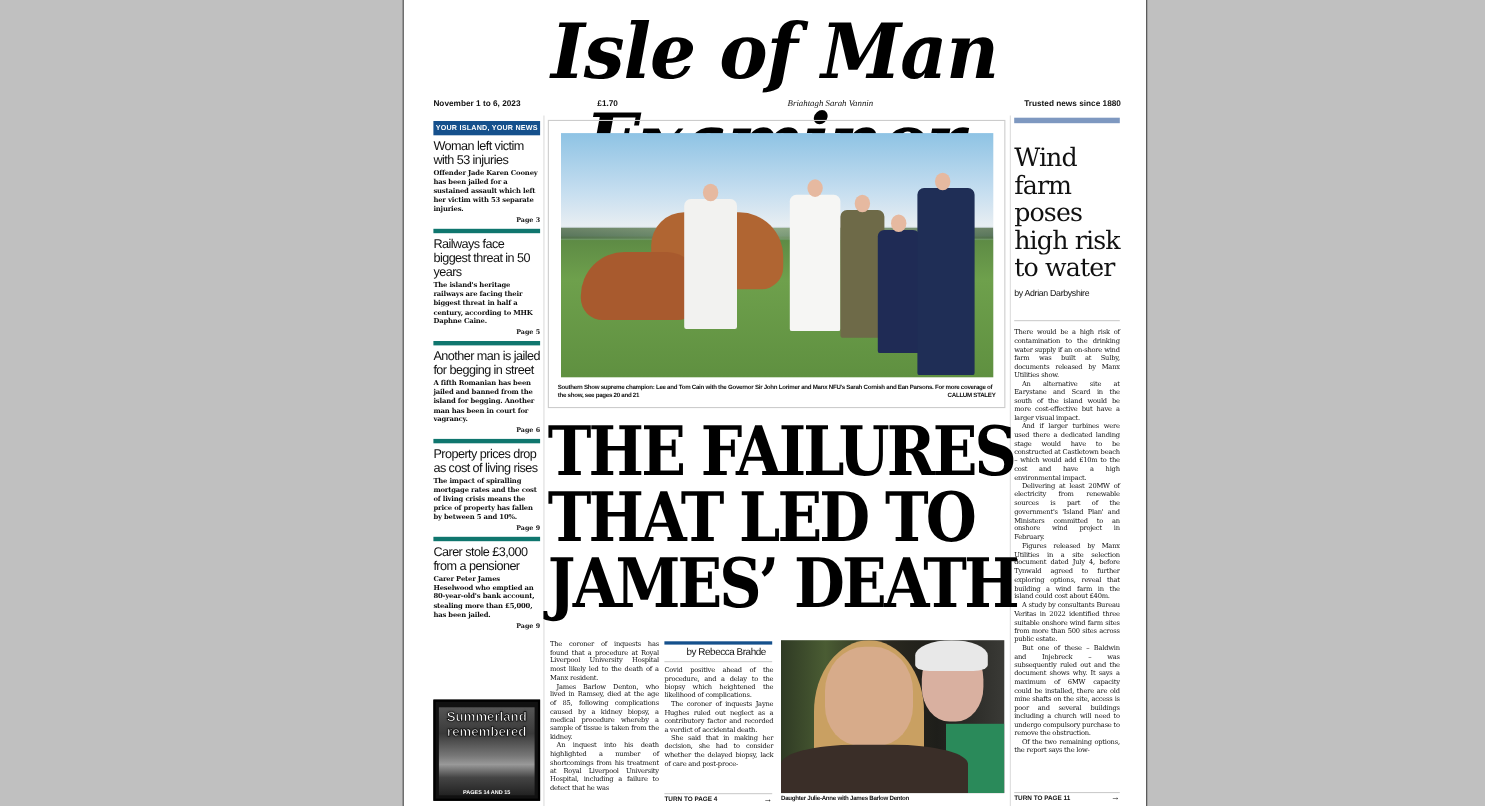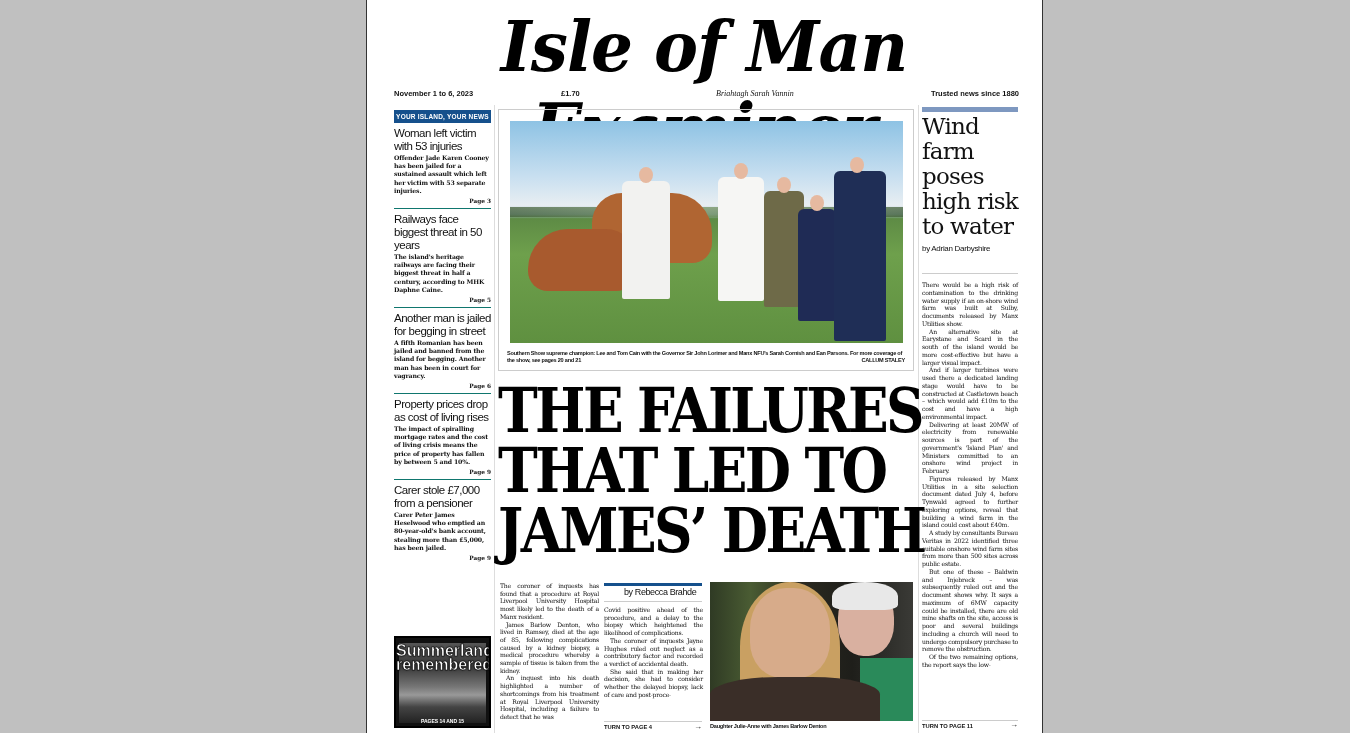--- a/index.html
+++ b/index.html
@@ -14,53 +14,53 @@
     font-family: "DejaVu Serif", serif; font-weight: bold; font-size: 66px;
     line-height: 78px; letter-spacing: -1px; text-align: center; color: #000;
     font-style: italic; transform: scaleY(1.05);
   }
   .dateline {
     position: absolute; left: 27px; top: 89px; width: 625px; height: 12px;
     font-family: "Liberation Sans", sans-serif; font-size: 7.5px; font-weight: bold;
   }
   .dateline span { position: absolute; top: 0; }
   .dl-date { left: 0; }
-  .dl-price { left: 144px; padding-left: 23px; }
+  .dl-price { left: 126px; padding-left: 23px; }
   .dl-motto { left: 322px; font-family: "Liberation Serif", serif; font-style: italic; font-weight: normal; font-size: 8px; }
   .dl-trusted { right: 0; }
 
   
   .leftcol { position: absolute; left: 27px; top: 110px; width: 97px; }
   .section-tag {
     background: #15508c; color: #fff; font-family: "Liberation Sans", sans-serif;
     font-weight: bold; font-size: 6.5px; text-align: center; height: 13px; line-height: 13px;
     letter-spacing: 0.2px;
   }
-  .brief { margin-top: 4px; padding-bottom: 4px; border-bottom: 1px solid #0f766e; }
+  .brief { margin-top: 4px; padding-bottom: 4px; border-bottom: 4px solid #0f766e; }
   .brief-title {
     font-family: "Liberation Sans", sans-serif; font-size: 11.5px; line-height: 13px;
     letter-spacing: -0.5px; font-stretch: condensed; color: #111;
   }
   .brief-body {
     font-family: "DejaVu Serif", serif; font-weight: bold; font-size: 6.2px; line-height: 8.2px;
     margin-top: 1px; letter-spacing: -0.15px;
   }
   .brief-page { font-family: "DejaVu Serif", serif; font-weight: bold; font-size: 5.8px; text-align: right; margin-top: 3px; }
 
   .promo {
     position: absolute; left: 27px; top: 636px; width: 97px; height: 92px;
     background: #111; border: 2px solid #000; overflow: hidden;
   }
   .promo-photo {
     position: absolute; left: 3px; top: 5px; width: 87px; height: 80px;
     background: linear-gradient(180deg, #555 0%, #3a3a3a 30%, #777 55%, #999 65%, #444 80%, #222 100%);
   }
   .promo-title {
     position: absolute; left: 0; top: 6px; width: 93px; text-align: center;
-    font-family: "Liberation Sans", sans-serif; font-weight: bold; font-size: 16px; line-height: 14px;
+    font-family: "Liberation Sans", sans-serif; font-weight: bold; font-size: 12px; line-height: 14px;
     color: #fff; -webkit-text-stroke: 0.6px #000; text-shadow: 0 0 2px #000;
   }
   .promo-pages {
     position: absolute; left: 0; bottom: 2px; width: 93px; text-align: center;
     font-family: "Liberation Sans", sans-serif; font-weight: bold; font-size: 5px; color: #fff;
   }
 
   
   .centercol { position: absolute; left: 131px; top: 109px; width: 416px; }
   .photo-box { position: absolute; left: 0; top: 0; width: 416px; height: 262px; border: 1px solid #ccc; }
@@ -122,21 +122,21 @@
   .p2-shirt { position: absolute; left: 150px; top: 76px; width: 53px; height: 63px; background: #2a8a5a; }
   .photo2-caption {
     position: absolute; left: 212px; top: 614px;
     font-family: "Liberation Sans", sans-serif; font-weight: bold; font-size: 5.6px; letter-spacing: -0.25px;
   }
 
   
   .rightcol { position: absolute; left: 555px; top: 107px; width: 96px; }
   .rc-bar { height: 5px; background: #7e98c0; }
   .rc-headline {
-    font-family: "DejaVu Serif", serif; font-size: 23px; line-height: 25px; letter-spacing: -0.8px; margin-top: 2px; color: #111;
+    font-family: "DejaVu Serif", serif; font-size: 23px; line-height: 25px; letter-spacing: -0.8px; margin-top: 20px; color: #111;
   }
   .rc-byline { margin-top: 5px; padding-bottom: 20px; border-bottom: 1px solid #ccc; font-family: "Liberation Sans", sans-serif; font-size: 8px; letter-spacing: -0.3px; }
   .rc-body {
     margin-top: 7px; font-family: "DejaVu Serif", serif; font-size: 6.1px; line-height: 7.75px; letter-spacing: -0.2px; text-align: justify;
   }
   .rc-body p { text-indent: 7px; }
   .rc-body p:first-child { text-indent: 0; }
   .rc-turn {
     position: absolute; left: 555px; top: 720px; width: 96px; border-top: 1px solid #ccc; padding-top: 2px;
     font-family: "Liberation Sans", sans-serif; font-weight: bold; font-size: 5.8px;
@@ -178,21 +178,21 @@
       <div class="brief-title">Another man is jailed for begging in street</div>
       <div class="brief-body">A fifth Romanian has been jailed and banned from the island for begging. Another man has been in court for vagrancy.</div>
       <div class="brief-page">Page 6</div>
     </div>
     <div class="brief">
       <div class="brief-title">Property prices drop as cost of living rises</div>
       <div class="brief-body">The impact of spiralling mortgage rates and the cost of living crisis means the price of property has fallen by between 5 and 10%.</div>
       <div class="brief-page">Page 9</div>
     </div>
     <div class="brief" style="border-bottom:none">
-      <div class="brief-title">Carer stole £7,000 from a pensioner</div>
+      <div class="brief-title">Carer stole £3,000 from a pensioner</div>
       <div class="brief-body">Carer Peter James Heselwood who emptied an 80-year-old's bank account, stealing more than £5,000, has been jailed.</div>
       <div class="brief-page">Page 9</div>
     </div>
   </div>
 
   <div class="promo">
     <div class="promo-photo"></div>
     <div class="promo-title">Summerland remembered</div>
     <div class="promo-pages">PAGES 14 AND 15</div>
   </div>

